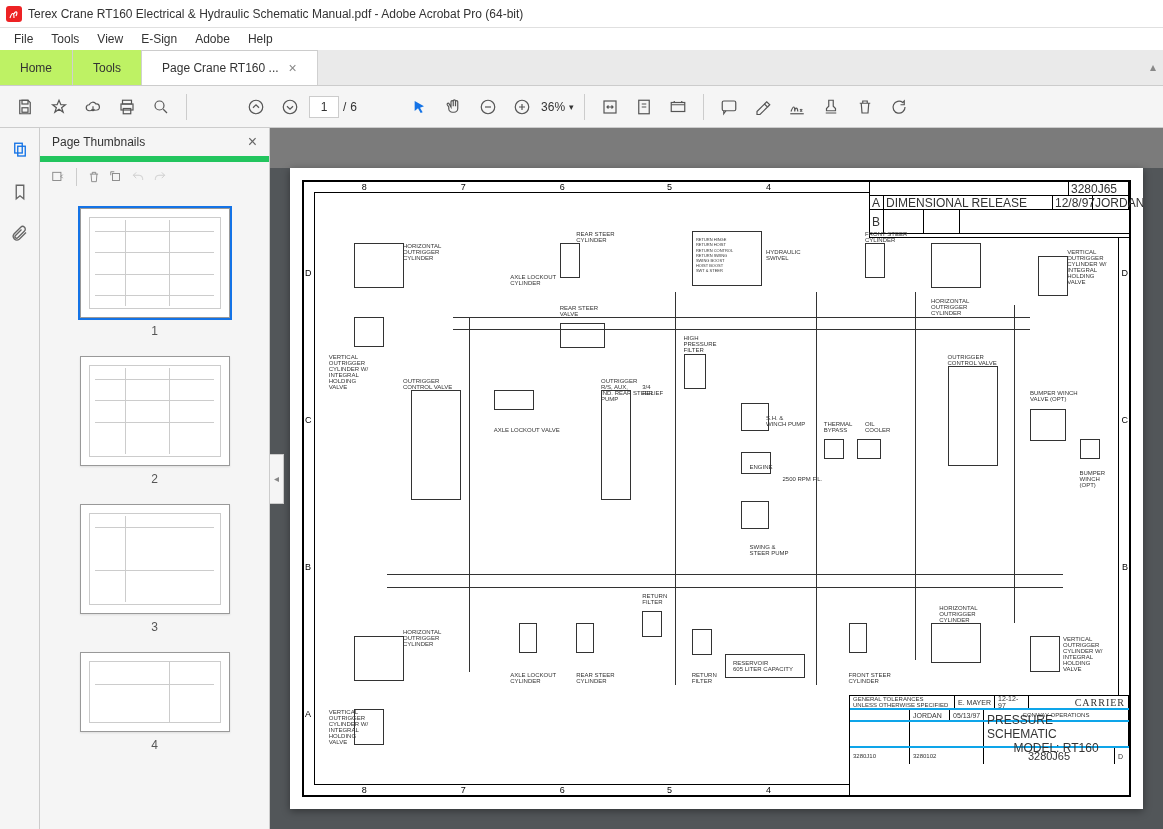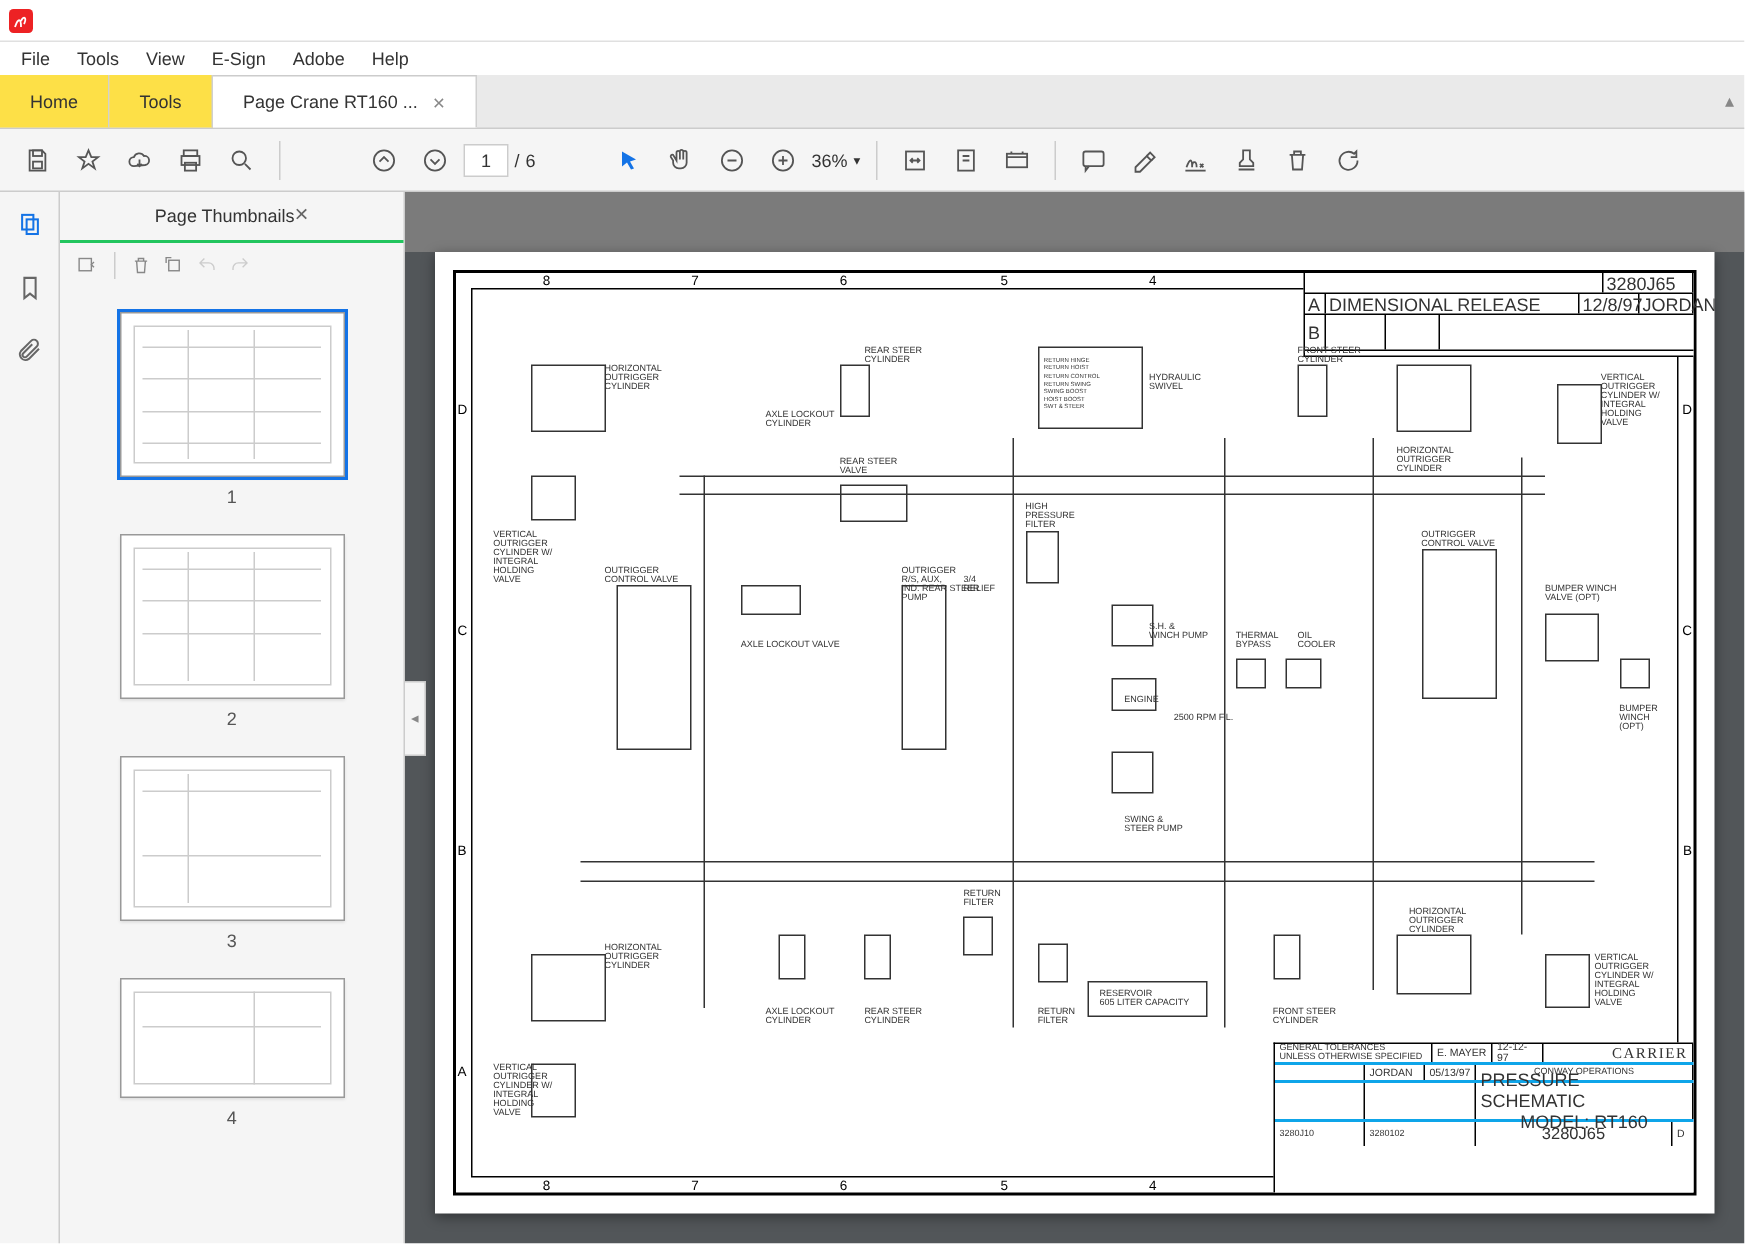--- a/index.html
+++ b/index.html
@@ -4,36 +4,36 @@
 <style>
 *{margin:0;padding:0;box-sizing:border-box;font-family:"Segoe UI",Arial,sans-serif;font-size:12px;color:#333}
 body{background:#fff;width:1163px;height:829px;overflow:hidden;display:flex;flex-direction:column}
 .titlebar{height:28px;background:#fff;display:flex;align-items:center;padding:0 6px;border-bottom:1px solid #e0e0e0}
 .titlebar .appicon{width:16px;height:16px;margin-right:6px}
 .titlebar .title{font-size:12px;color:#333}
 .menubar{height:22px;display:flex;align-items:center;padding:0 6px;gap:2px}
 .menubar span{padding:2px 8px;cursor:default}
 .tabbar{height:36px;background:#eaeaea;display:flex;align-items:stretch;border-bottom:1px solid #ccc}
 .tabbar .tab{padding:0 20px;display:flex;align-items:center;font-size:14px;color:#555;border-right:1px solid #d0d0d0;position:relative}
-.tabbar .tab.home,.tabbar .tab.tools{background:#fde047;color:#666}
+.tabbar .tab.home,.tabbar .tab.tools{background:#bef264;color:#666}
 .tabbar .tab.doc{background:#fff;color:#333;border-top:1px solid #ccc}
 .tabbar .tab .close{margin-left:10px;color:#888;font-size:14px}
 .toolbar{height:42px;background:#f5f5f5;border-bottom:1px solid #ccc;display:flex;align-items:center;padding:0 10px;gap:4px}
 .toolbar .sep{width:1px;height:26px;background:#ccc;margin:0 6px}
 .toolbar .btn{width:30px;height:30px;display:flex;align-items:center;justify-content:center;color:#555;border-radius:3px}
 .toolbar .pagenum{display:flex;align-items:center;gap:4px;font-size:13px;color:#555}
 .toolbar .pagenum input{width:30px;text-align:center;border:1px solid #ccc;height:22px}
 .toolbar .zoom{display:flex;align-items:center;gap:4px;color:#555;font-size:13px}
 .toolbar .spacer{flex:0 0 40px}
 .workspace{flex:1;display:flex;min-height:0}
 .leftrail{width:40px;background:#f5f5f5;border-right:1px solid #ccc;display:flex;flex-direction:column;align-items:center;padding-top:10px;gap:18px}
 .leftrail .rbtn{width:24px;height:24px;display:flex;align-items:center;justify-content:center;color:#666}
 .leftrail .rbtn.active{color:#1473e6}
 .thumbpane{width:230px;background:#f5f5f5;border-right:1px solid #ccc;display:flex;flex-direction:column}
-.thumbpane .header{height:34px;display:flex;align-items:center;padding:0 12px;color:#333;font-size:14px;justify-content:center;border-bottom:2px solid #22c55e}
+.thumbpane .header{height:34px;display:flex;align-items:center;padding:0 12px;color:#333;font-size:14px;justify-content:space-between;border-bottom:6px solid #22c55e}
 .thumbpane .toolbar2{height:30px;display:flex;align-items:center;padding:0 10px;gap:10px;color:#888}
 .thumbpane .toolbar2 .grp{display:flex;gap:8px}
 .thumbpane .thumbs{flex:1;overflow:auto;padding:16px 0;display:flex;flex-direction:column;align-items:center;gap:18px}
 .thumb{display:flex;flex-direction:column;align-items:center;gap:6px}
 .thumb .page{width:150px;height:110px;background:#fff;border:1px solid #999;position:relative;box-shadow:0 1px 2px rgba(0,0,0,0.1)}
 .thumb.active .page{outline:2px solid #1473e6}
 .thumb .num{font-size:12px;color:#555}
 .thumb .page .mini{position:absolute;inset:8px;border:1px solid #ccc}
 .thumb .page .mini::before,.thumb .page .mini::after{content:"";position:absolute;background:#ddd}
 .thumb .page .l1{position:absolute;left:10%;right:10%;top:20%;height:1px;background:#ccc}
@@ -64,20 +64,21 @@
 </head>
 <body>
 
 <div class="titlebar">
   <span class="appicon">
     <svg width="16" height="16" viewBox="0 0 16 16">
         <rect width="16" height="16" rx="3" fill="#ed2224"></rect>
         <path d="M4 12c2-6 4-6 4 0M8 8c2-4 4-2 2 2" stroke="#fff" stroke-width="1.2" fill="none"></path>
       </svg>
   </span>
+  <span class="title">Terex Crane RT160 Electrical &amp; Hydraulic Schematic Manual.pdf - Adobe Acrobat Pro (64-bit)</span>
 </div>
 
 <div class="menubar">
   <span>File</span>
   <span>Tools</span>
   <span>View</span>
   <span>E-Sign</span>
   <span>Adobe</span>
   <span>Help</span>
 </div>

